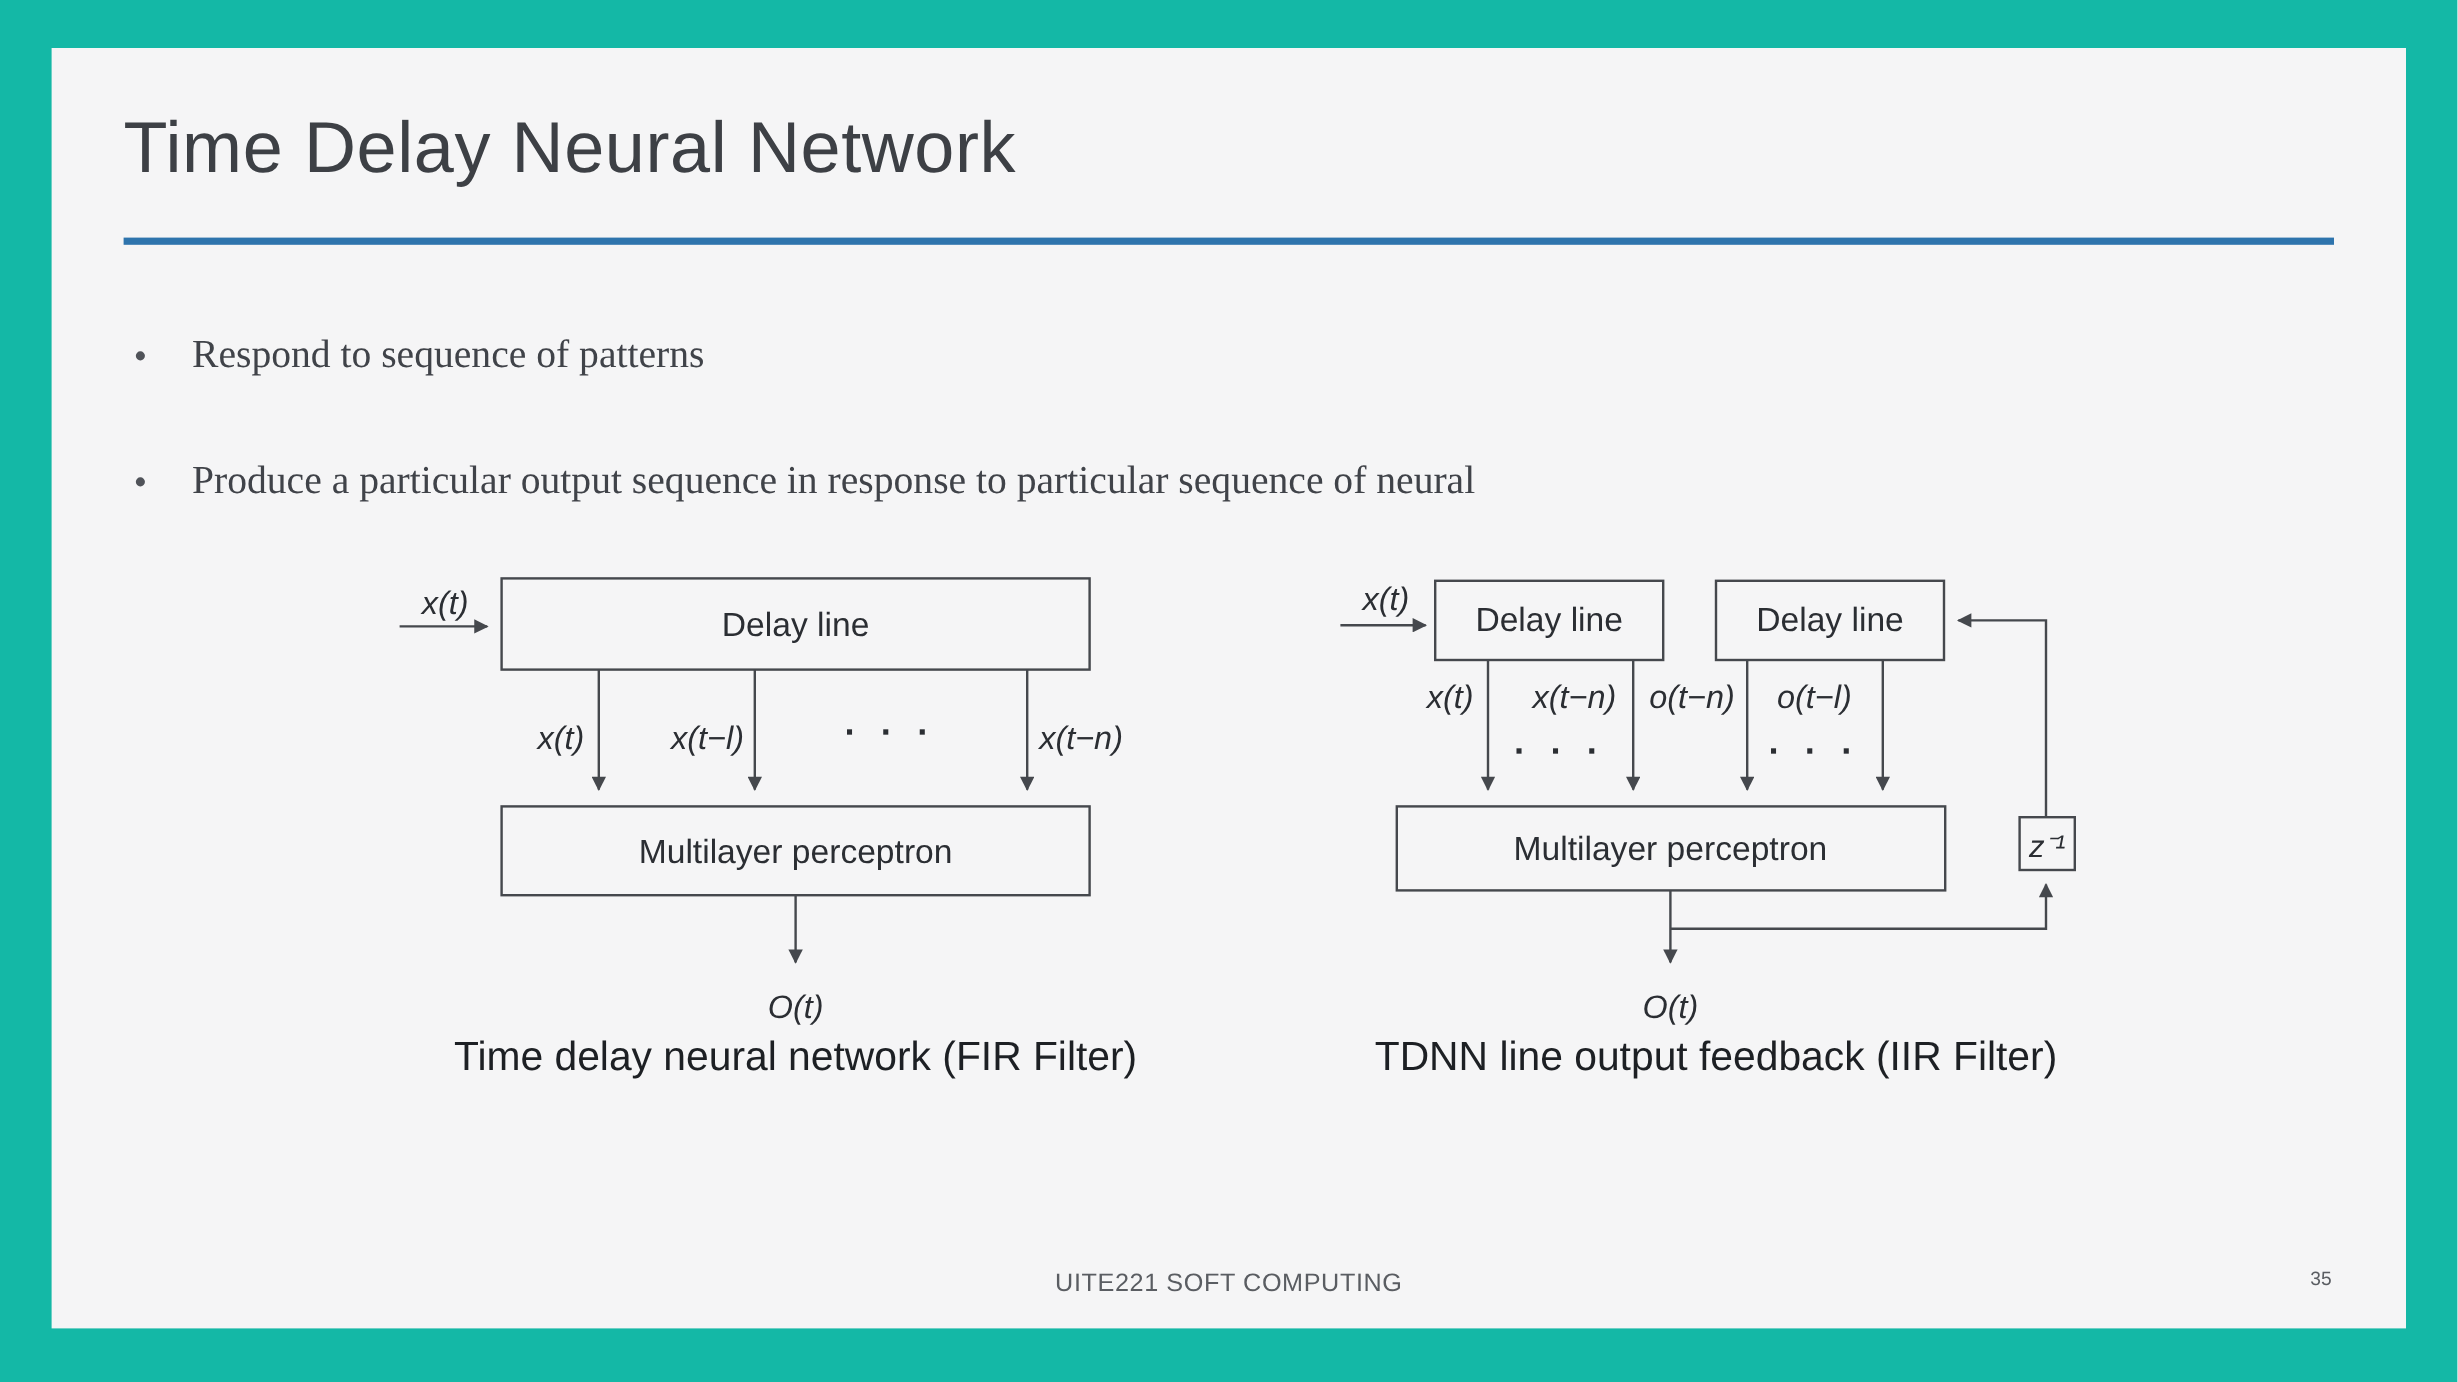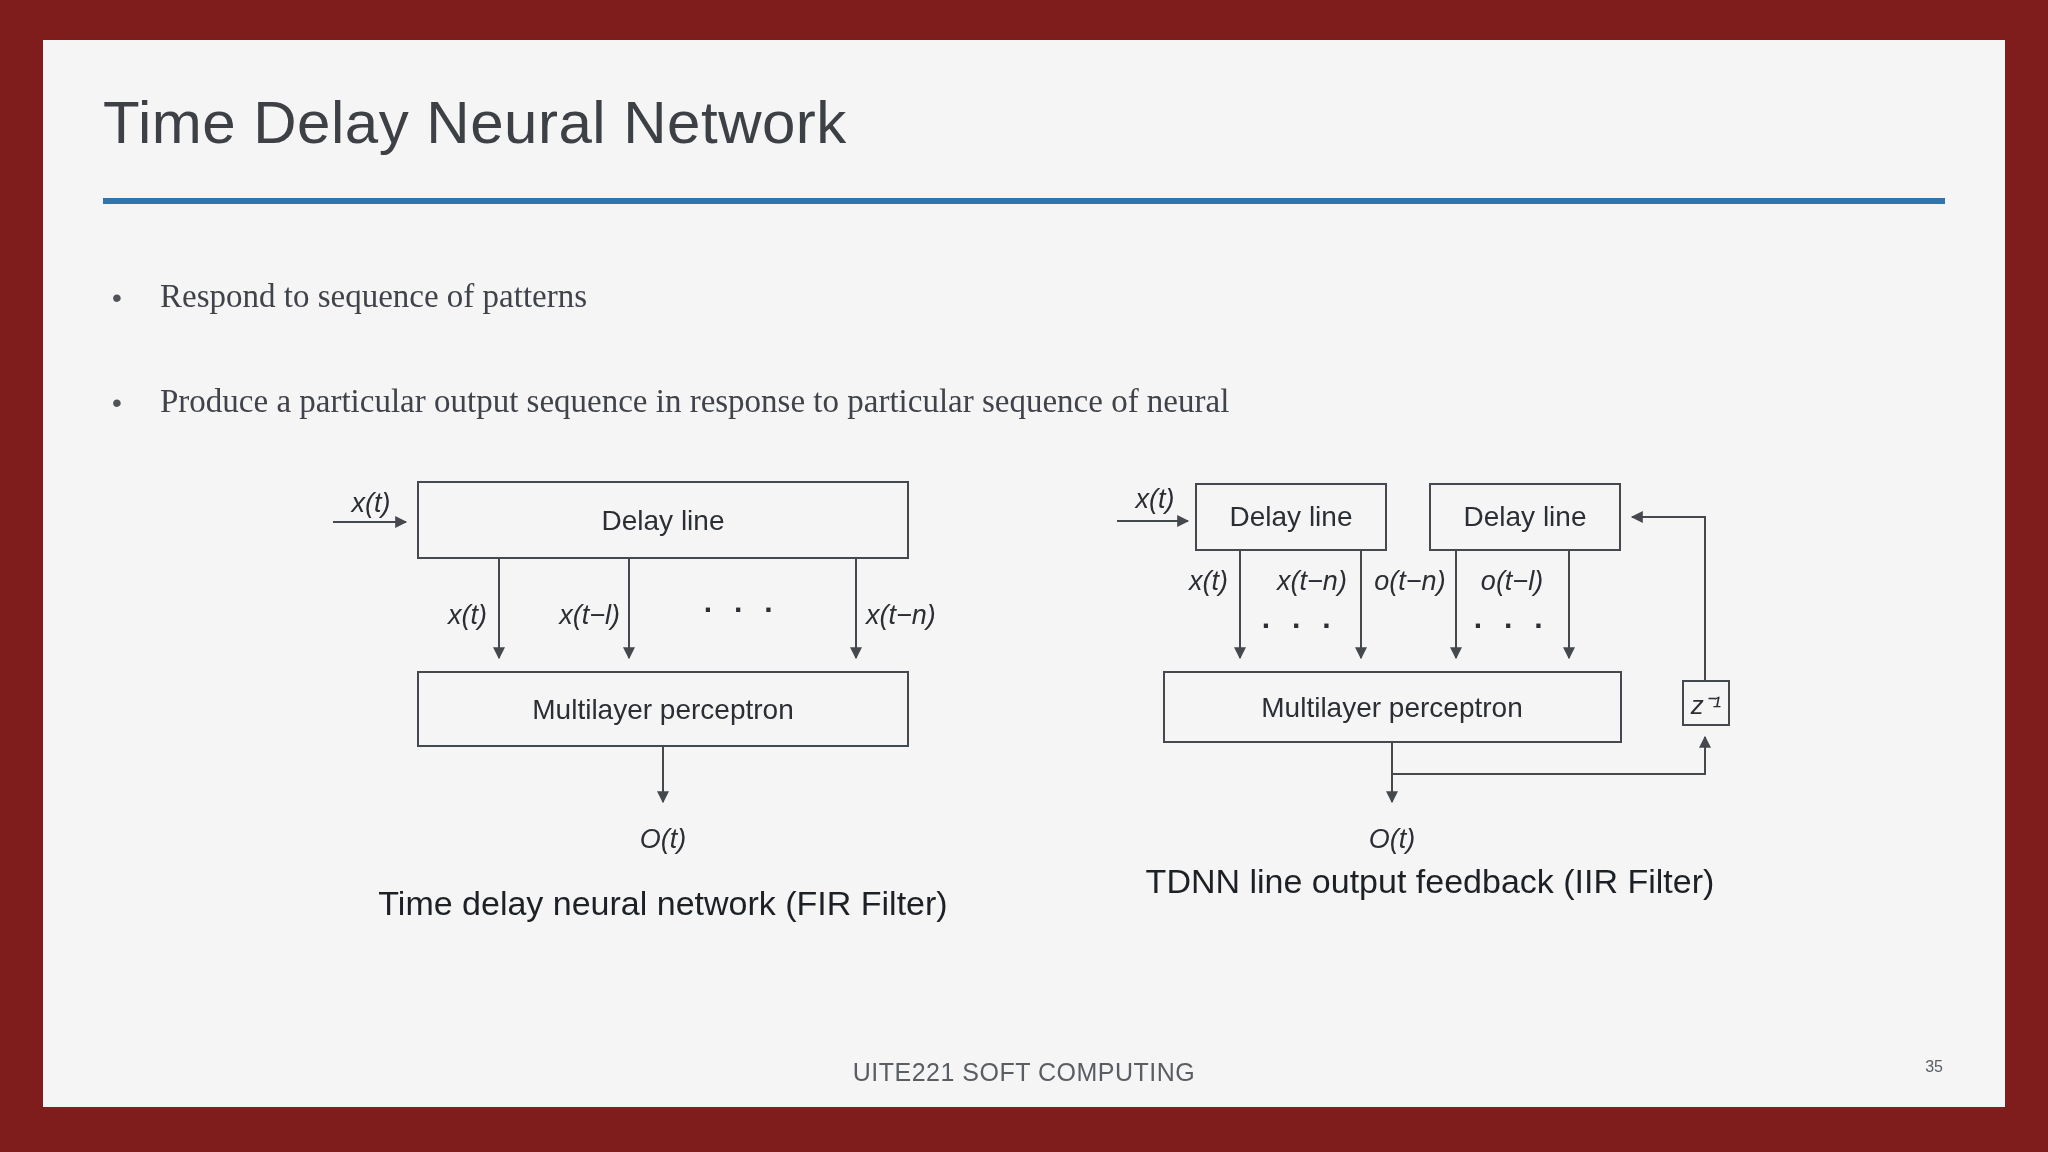--- a/index.html
+++ b/index.html
@@ -1,18 +1,18 @@
 <!DOCTYPE html>
 <html><head>
 <meta charset="utf-8">
 <style>
   html, body { margin: 0; padding: 0; background: #ffffff; }
   .page {
     position: relative; width: 2048px; height: 1152px;
-    background: #7f1d1d; overflow: hidden;
+    background: #14b8a6; overflow: hidden;
     font-family: "Liberation Sans", sans-serif;
   }
   .slide {
     position: absolute; left: 43px; top: 40px;
     width: 1962px; height: 1067px;
     background: #f5f5f6;
   }
   .title {
     position: absolute; left: 60px; top: 48px;
     margin: 0; font-size: 60px; font-weight: 400;
@@ -43,26 +43,26 @@
   svg .boxlabel { font-size: 28px; text-anchor: middle; }
   svg .sig   { font-size: 27px; font-style: italic; }
   svg .mid   { text-anchor: middle; }
   svg .enda  { text-anchor: end; }
   svg .dots  { font-size: 30px; font-weight: bold; text-anchor: middle; letter-spacing: 6px; }
 
   .caption {
     position: absolute; top: 822px; text-align: center;
     font-size: 34px; color: #1d2024;
   }
-  #caption-fir { left: 300px; width: 640px; margin-top: 22px; }
+  #caption-fir { left: 300px; width: 640px; }
   #caption-iir { left: 1037px; width: 700px; }
 
   .footer-course {
     position: absolute; left: 0; top: 1018px; width: 100%;
-    text-align: center; font-size: 25px; color: #5a5d62;
+    text-align: center; font-size: 21px; color: #5a5d62;
     letter-spacing: 0.5px;
   }
   .footer-page {
     position: absolute; right: 62px; top: 1018px;
     font-size: 16px; color: #5a5d62;
   }
 </style>
 </head>
 <body>
 

